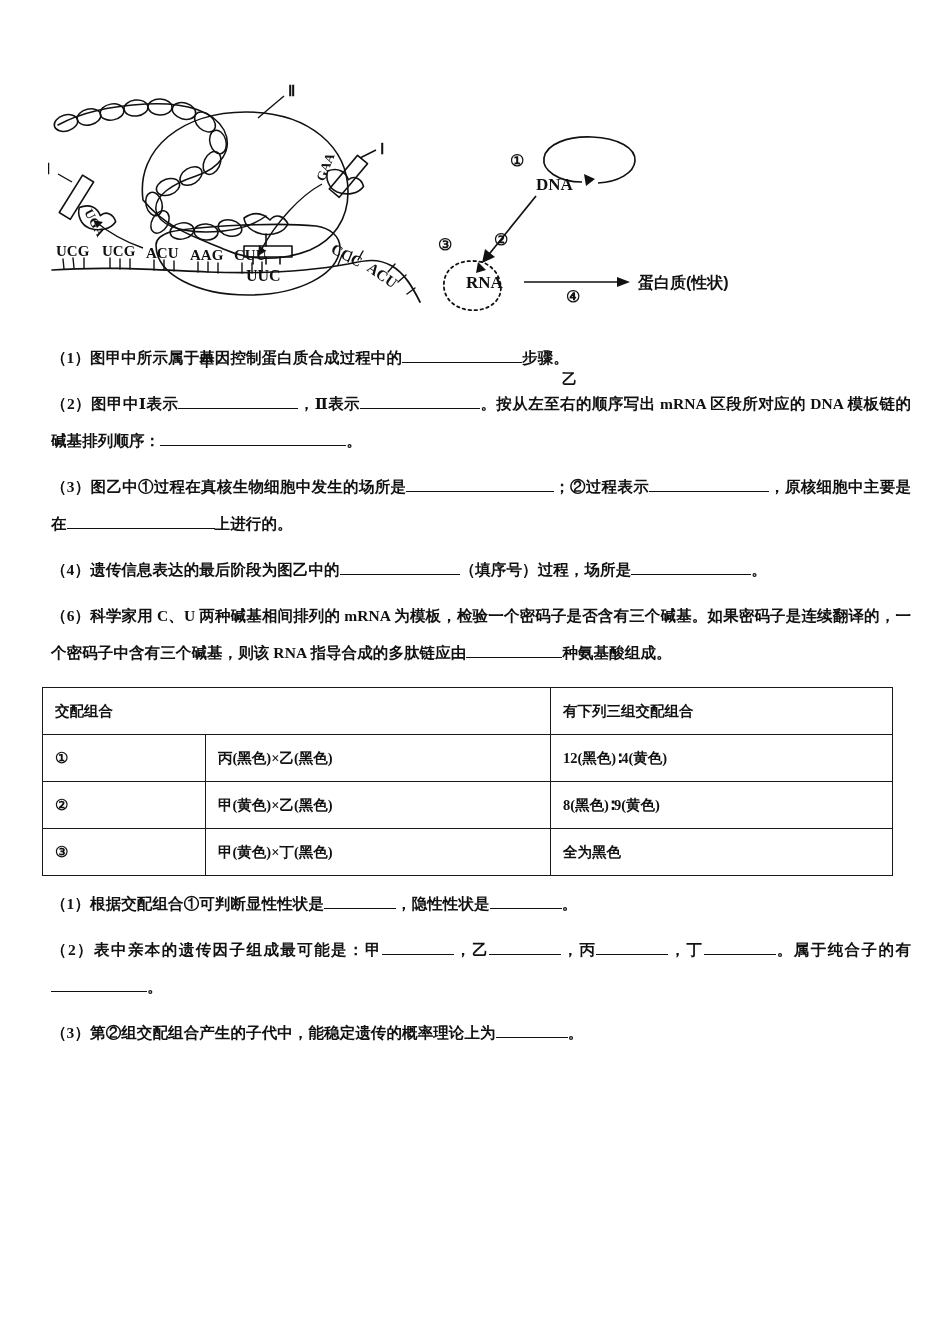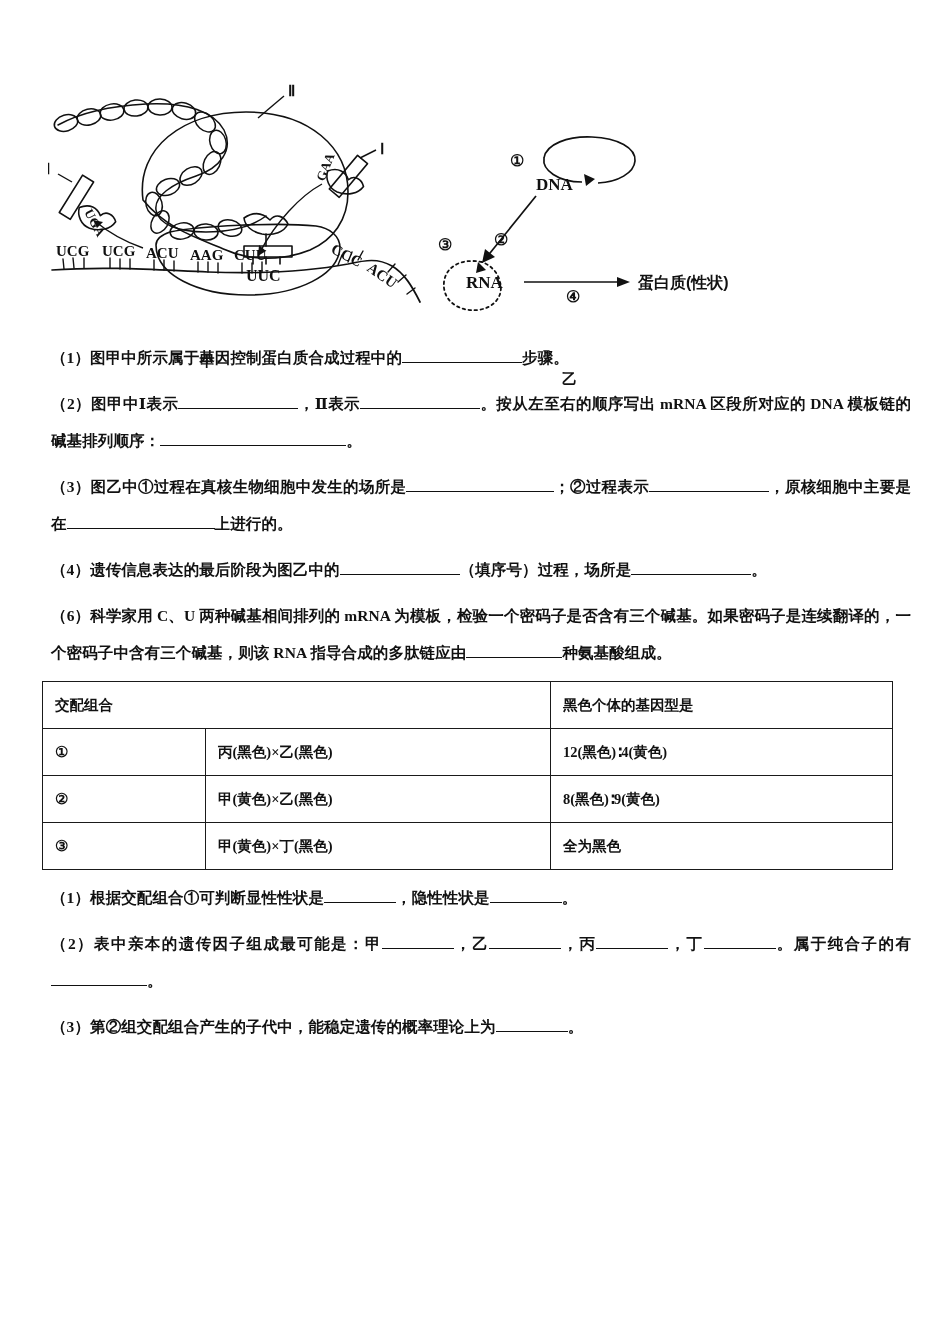--- a/index.html
+++ b/index.html
@@ -75,21 +75,21 @@
   .b-sm { width: 72px; }
   .b-md { width: 96px; }
   .b-lg { width: 120px; }
   .b-xl { width: 148px; }
   .b-xxl { width: 186px; }
 
   
   .cross-table {
     border-collapse: collapse;
     width: 850px;
-    margin: 10px 0 6px 42px;
+    margin: 16px 0 6px 42px;
     font-size: 14.5px;
     font-weight: bold;
     table-layout: fixed;
   }
   .cross-table td {
     border: 1px solid #1a1a1a;
     padding: 11px 10px 11px 12px;
     height: 24px;
     vertical-align: middle;
     color: #111;
@@ -258,21 +258,21 @@
 
   <table class="cross-table">
     <colgroup>
       <col class="col-a">
         <col class="col-b">
         <col class="col-c">
     </colgroup>
     <tbody>
       <tr>
         <td colspan="2">交配组合</td>
-        <td>黑色个体的基因型是</td>
+        <td>有下列三组交配组合</td>
       </tr>
       <tr>
         <td class="circnum">①</td>
         <td>丙(黑色)×乙(黑色)</td>
         <td>12(黑色)∶4(黄色)</td>
       </tr>
       <tr>
         <td class="circnum">②</td>
         <td>甲(黄色)×乙(黑色)</td>
         <td>8(黑色)∶9(黄色)</td>

